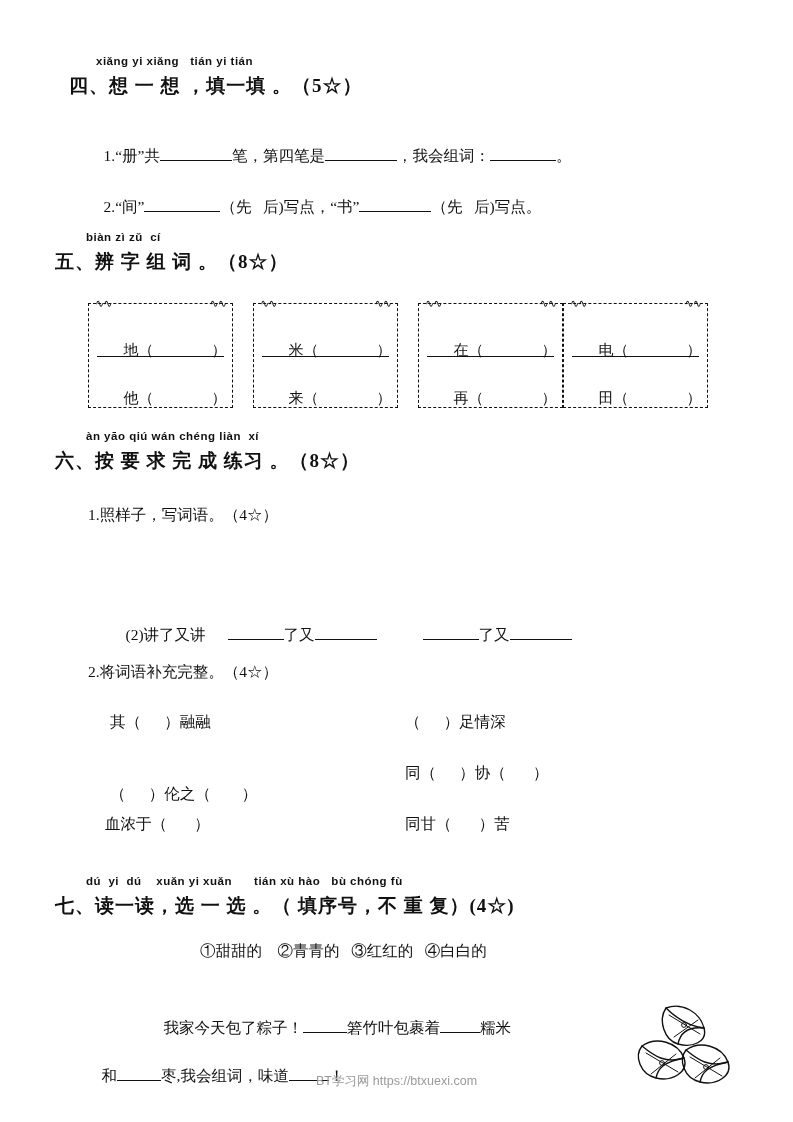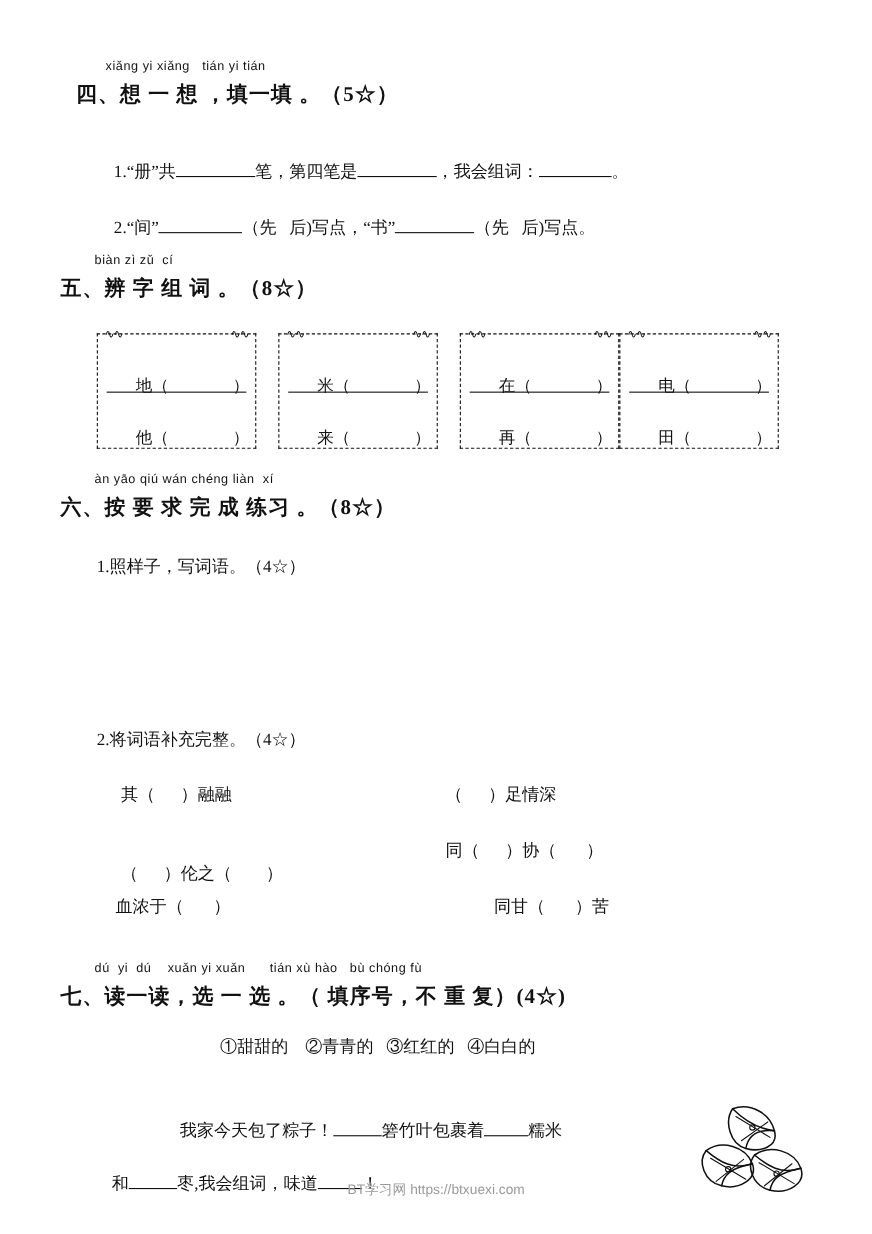--- a/index.html
+++ b/index.html
@@ -22,20 +22,21 @@
     height: 1122px;
   }
 
   
   .pinyin {
     font-family: "Liberation Sans", sans-serif;
     font-size: 11.5px;
     letter-spacing: 0.5px;
     color: #111;
     white-space: pre;
+    font-weight: bold;
   }
   .section-head {
     font-size: 19px;
     font-weight: bold;
     letter-spacing: 1px;
     white-space: pre;
   }
   .sub {
     font-size: 15.5px;
     white-space: pre;
@@ -158,31 +159,34 @@
       <span>田（</span><span class="paren"></span><span>）</span>
     </div>
   </div>
 
   <div class="abs pinyin" style="left:86px; top:430px;">àn yāo qiú wán chéng liàn  xí</div>
   <div class="abs section-head" style="left:55px; top:448px;">六、按 要 求 完 成 练习 。（8☆）</div>
 
   <div class="abs sub" style="left:88px; top:505px;">1.照样子，写词语。（4☆）</div>
 
 
+  <div class="abs sub" style="left:110px; top:607px;">
+    <span>(2)讲了又讲</span><span style="display:inline-block;width:22px;"></span><span class="bl" style="width:56px;"></span><span>了又</span><span class="bl" style="width:62px;"></span><span style="display:inline-block;width:46px;"></span><span class="bl" style="width:56px;"></span><span>了又</span><span class="bl" style="width:62px;"></span>
+  </div>
 
   <div class="abs sub" style="left:88px; top:662px;text-align:center;">2.将词语补充完整。（4☆）</div>
 
   <div class="abs sub" style="left:110px; top:712px;">其（      ）融融</div>
   <div class="abs sub" style="left:405px; top:712px;">（      ）足情深</div>
 
   <div class="abs sub" style="left:110px; top:784px;">（      ）伦之（        ）</div>
   <div class="abs sub" style="left:405px; top:763px;">同（      ）协（       ）</div>
 
   <div class="abs sub" style="left:105px; top:814px;">血浓于（       ）</div>
-  <div class="abs sub" style="left:405px; top:814px;margin-left:44px;">同甘（       ）苦</div>
+  <div class="abs sub" style="left:405px; top:814px;">同甘（       ）苦</div>
 
   <div class="abs pinyin" style="left:86px; top:875px;">dú  yi  dú    xuǎn yi xuǎn      tián xù hào   bù chóng fù</div>
   <div class="abs section-head" style="left:55px; top:893px;">七、读一读，选 一 选 。（ 填序号，不 重 复）(4☆)</div>
 
   <div class="abs sub" style="left:148px; top:1000px;">
     <span>我家今天包了粽子！</span><span class="bl" style="width:44px;"></span><span>箬竹叶包裹着</span><span class="bl" style="width:40px;"></span><span>糯米</span>
   </div>
 
   <div class="abs sub" style="left:200px; top:941px;">①甜甜的    ②青青的   ③红红的   ④白白的</div>
 

